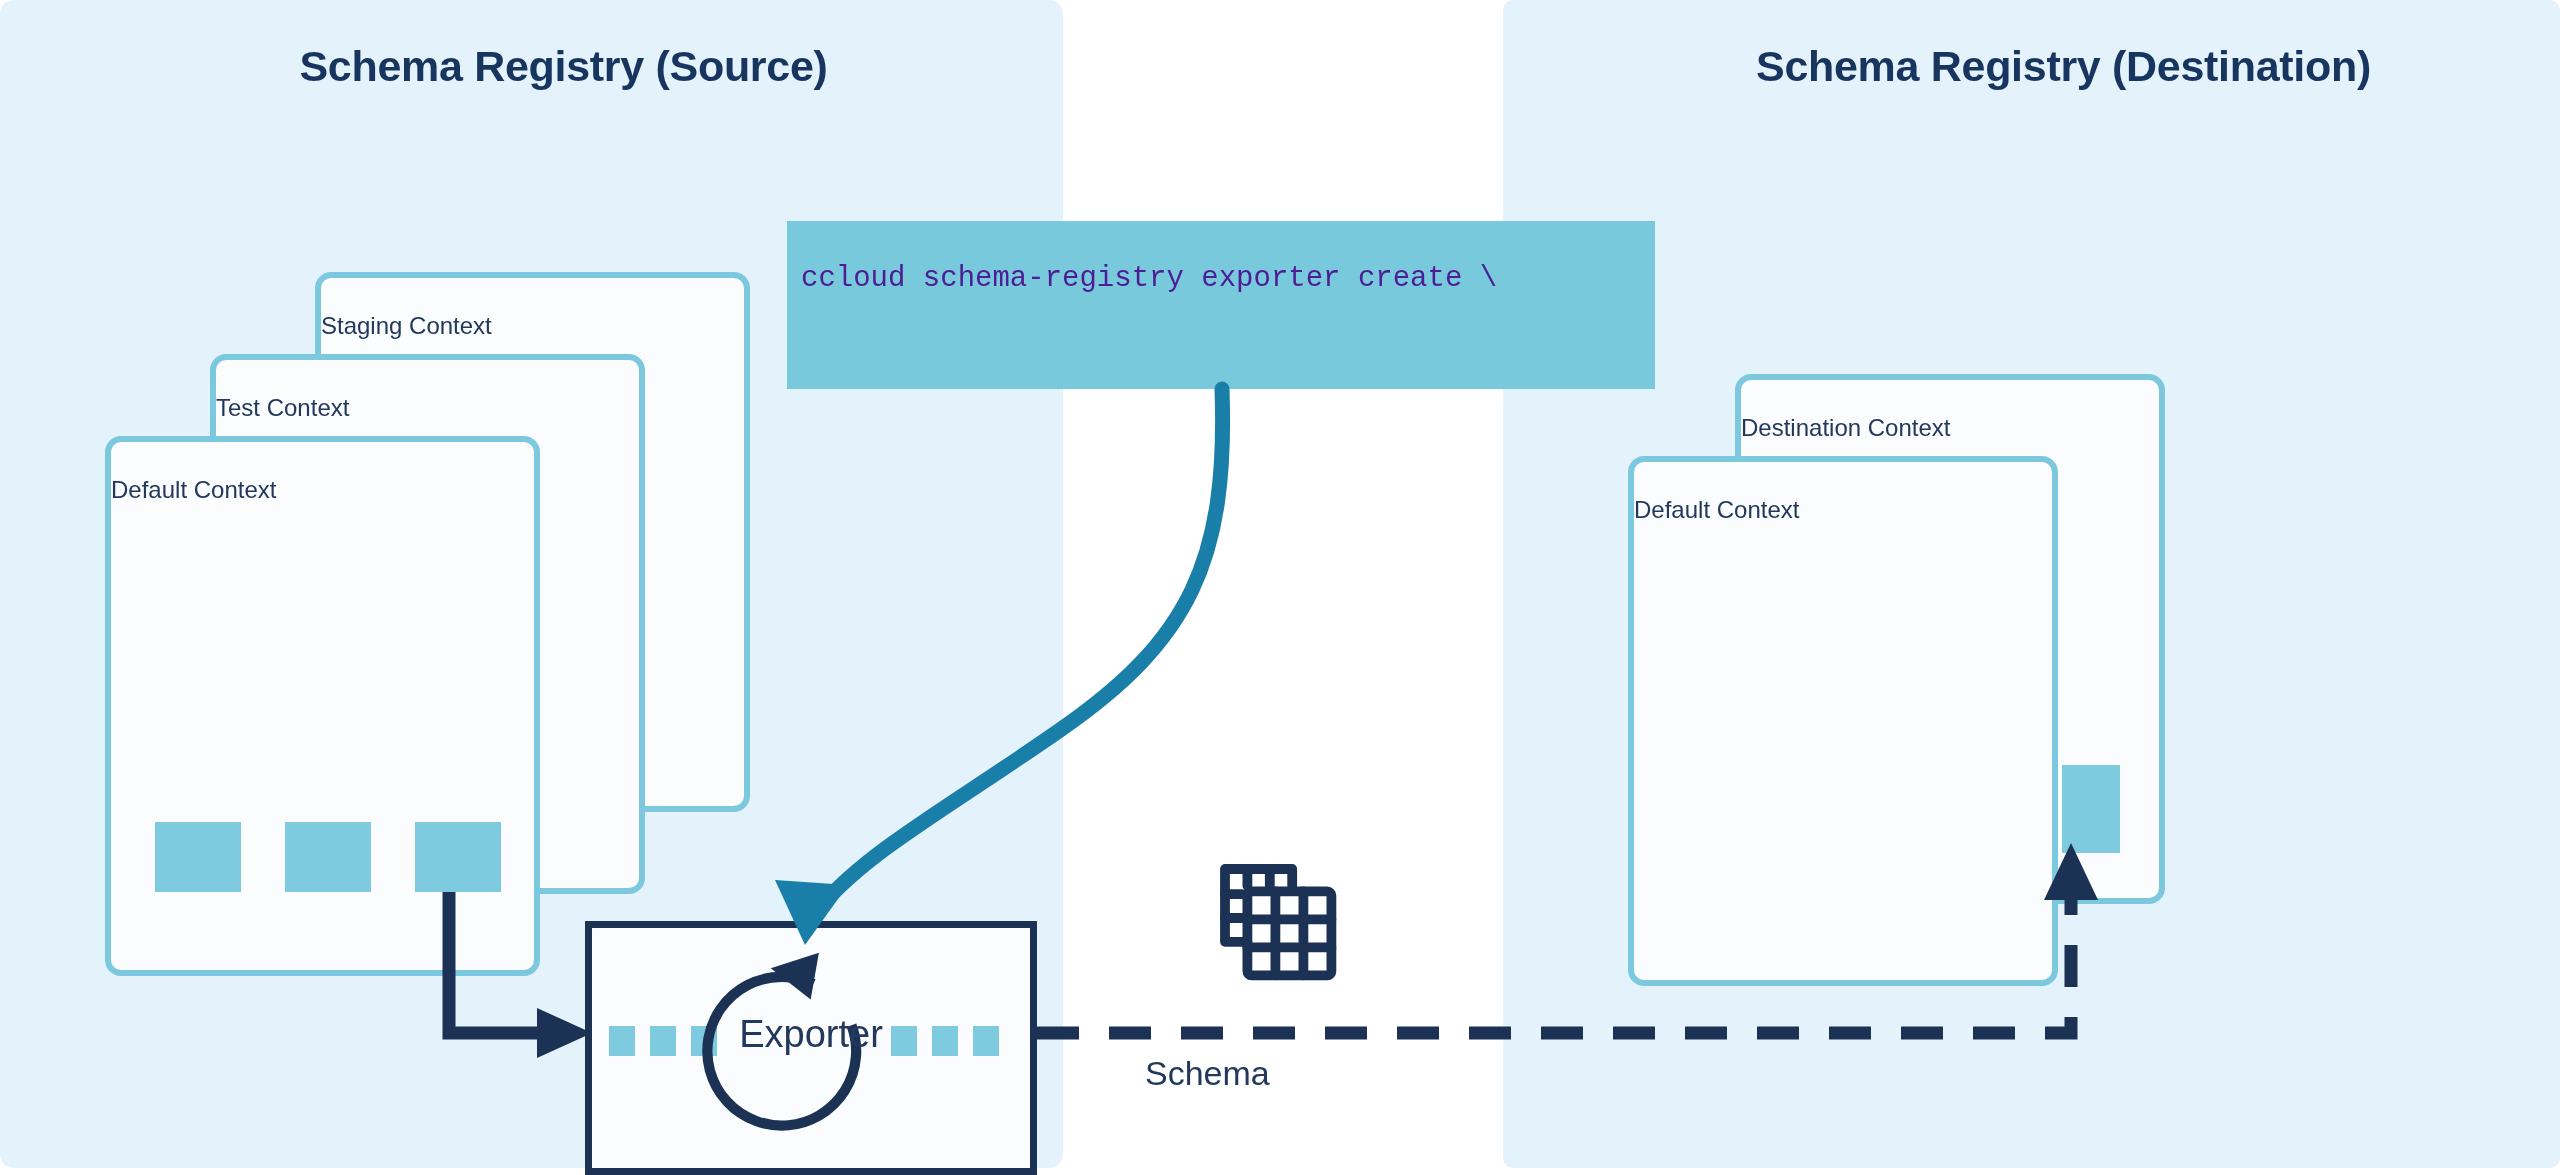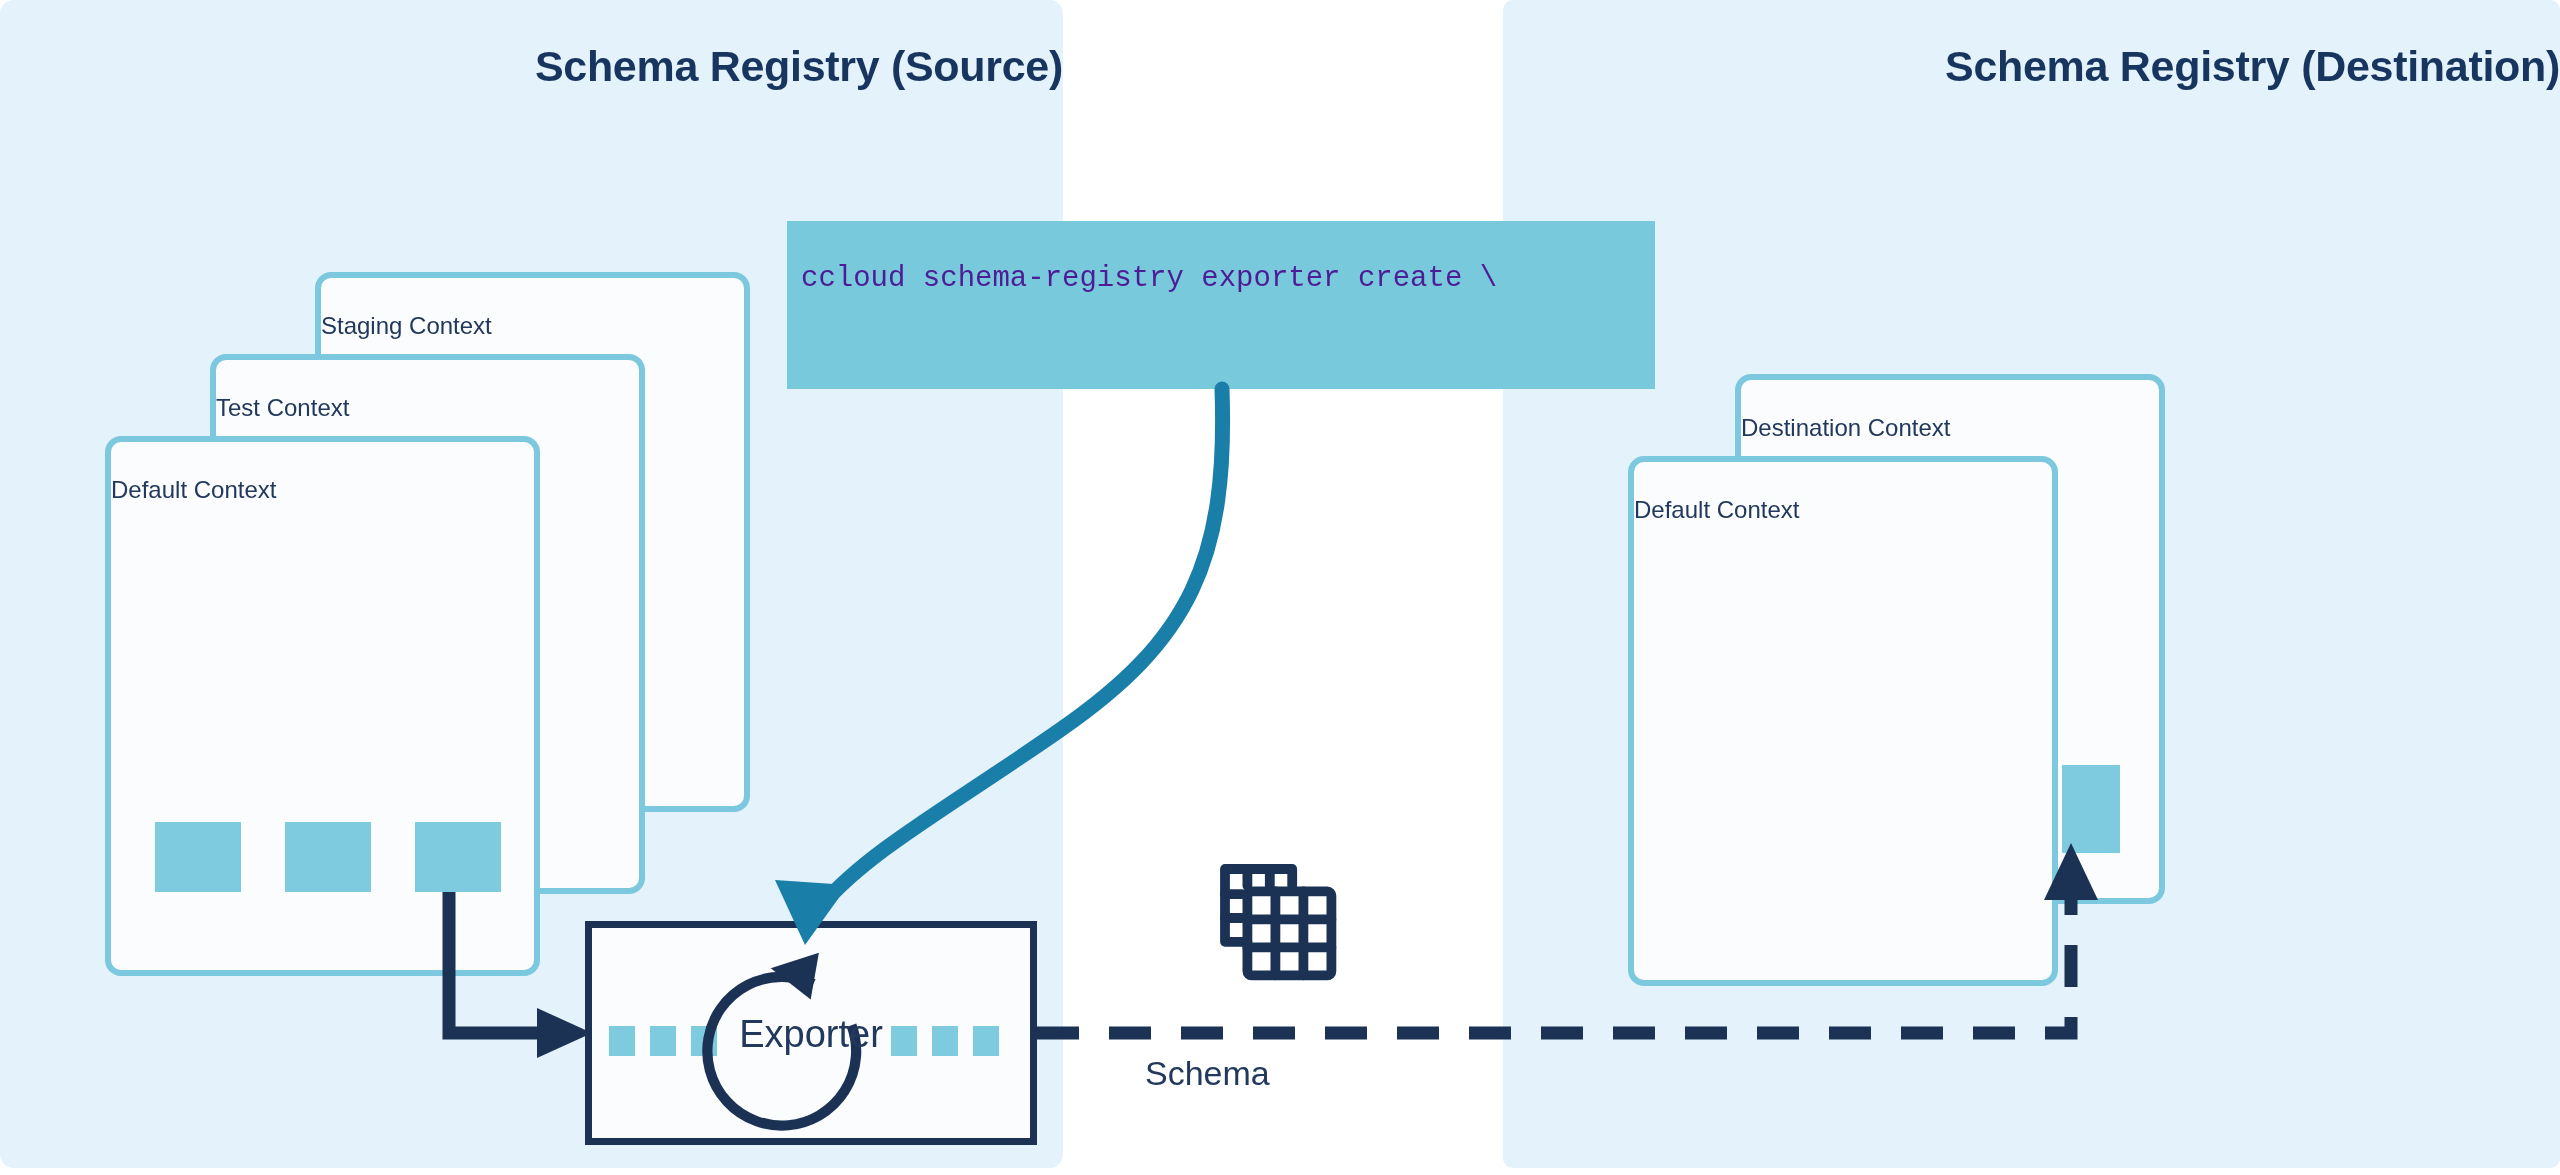--- a/index.html
+++ b/index.html
@@ -23,26 +23,27 @@
     background: #e3f2fb;
     border-radius: 14px;
   }
   #panel-source  { left: 0px;    top: 0px; width: 1063px; height: 1168px; }
   #panel-dest    { left: 1503px; top: 0px; width: 1057px; height: 1168px; border-radius: 10px; }
 
   .panel-title {
     position: absolute;
     top: 42px;
     width: 100%;
-    text-align: right;
+    text-align: center;
     font-size: 43px;
     font-weight: bold;
     color: #17355e;
     letter-spacing: -0.3px;
     white-space: nowrap;
+    padding-left: 32px;
   }
 
   .ctx-card {
     position: absolute;
     background: #fafcfd;
     border: 6px solid #7cc8de;
     border-radius: 16px;
     box-sizing: border-box;
   }
   .ctx-label {
@@ -97,21 +98,21 @@
     color: #4c1d95;
     white-space: pre;
   }
 
   
   #exporter-box {
     position: absolute;
     left: 585px;
     top: 921px;
     width: 452px;
-    height: 224px;
+    height: 254px;
     background: #fafcfd;
     border: 7px solid #1b3255;
     box-sizing: border-box;
     z-index: 5;
   }
   .ex-sq {
     position: absolute;
     top: 98px;
     width: 26px;
     height: 30px;

